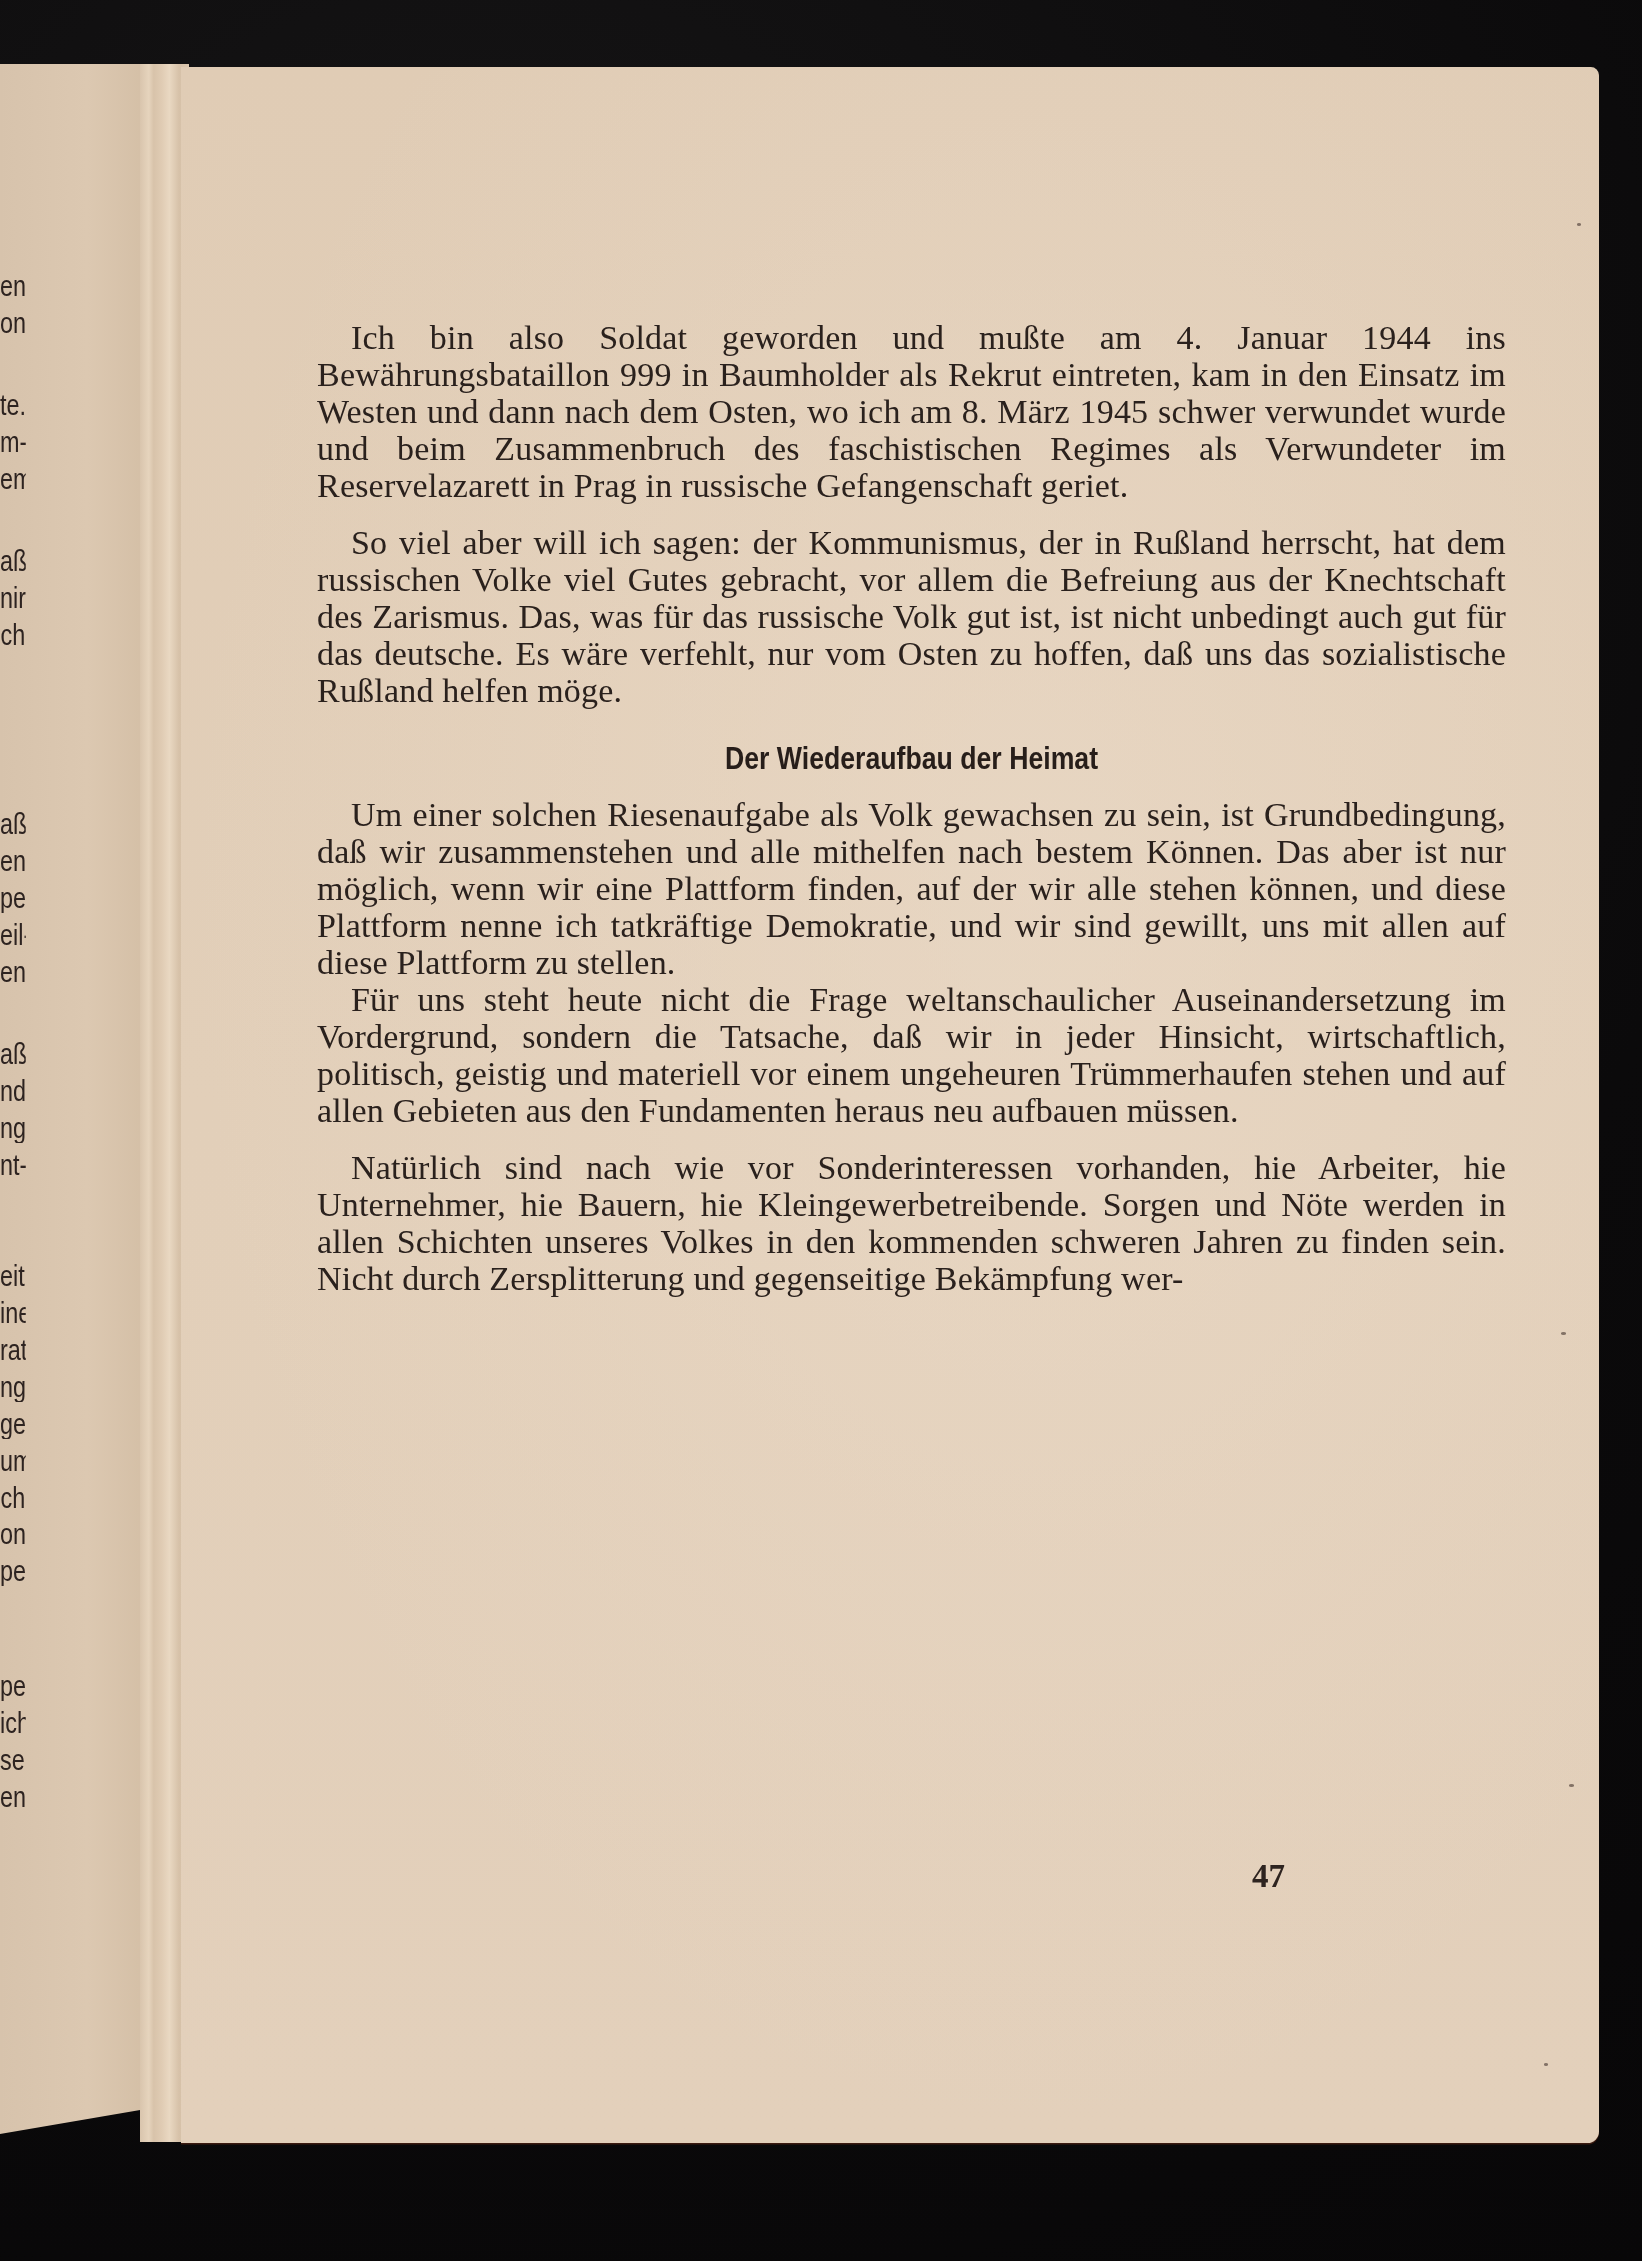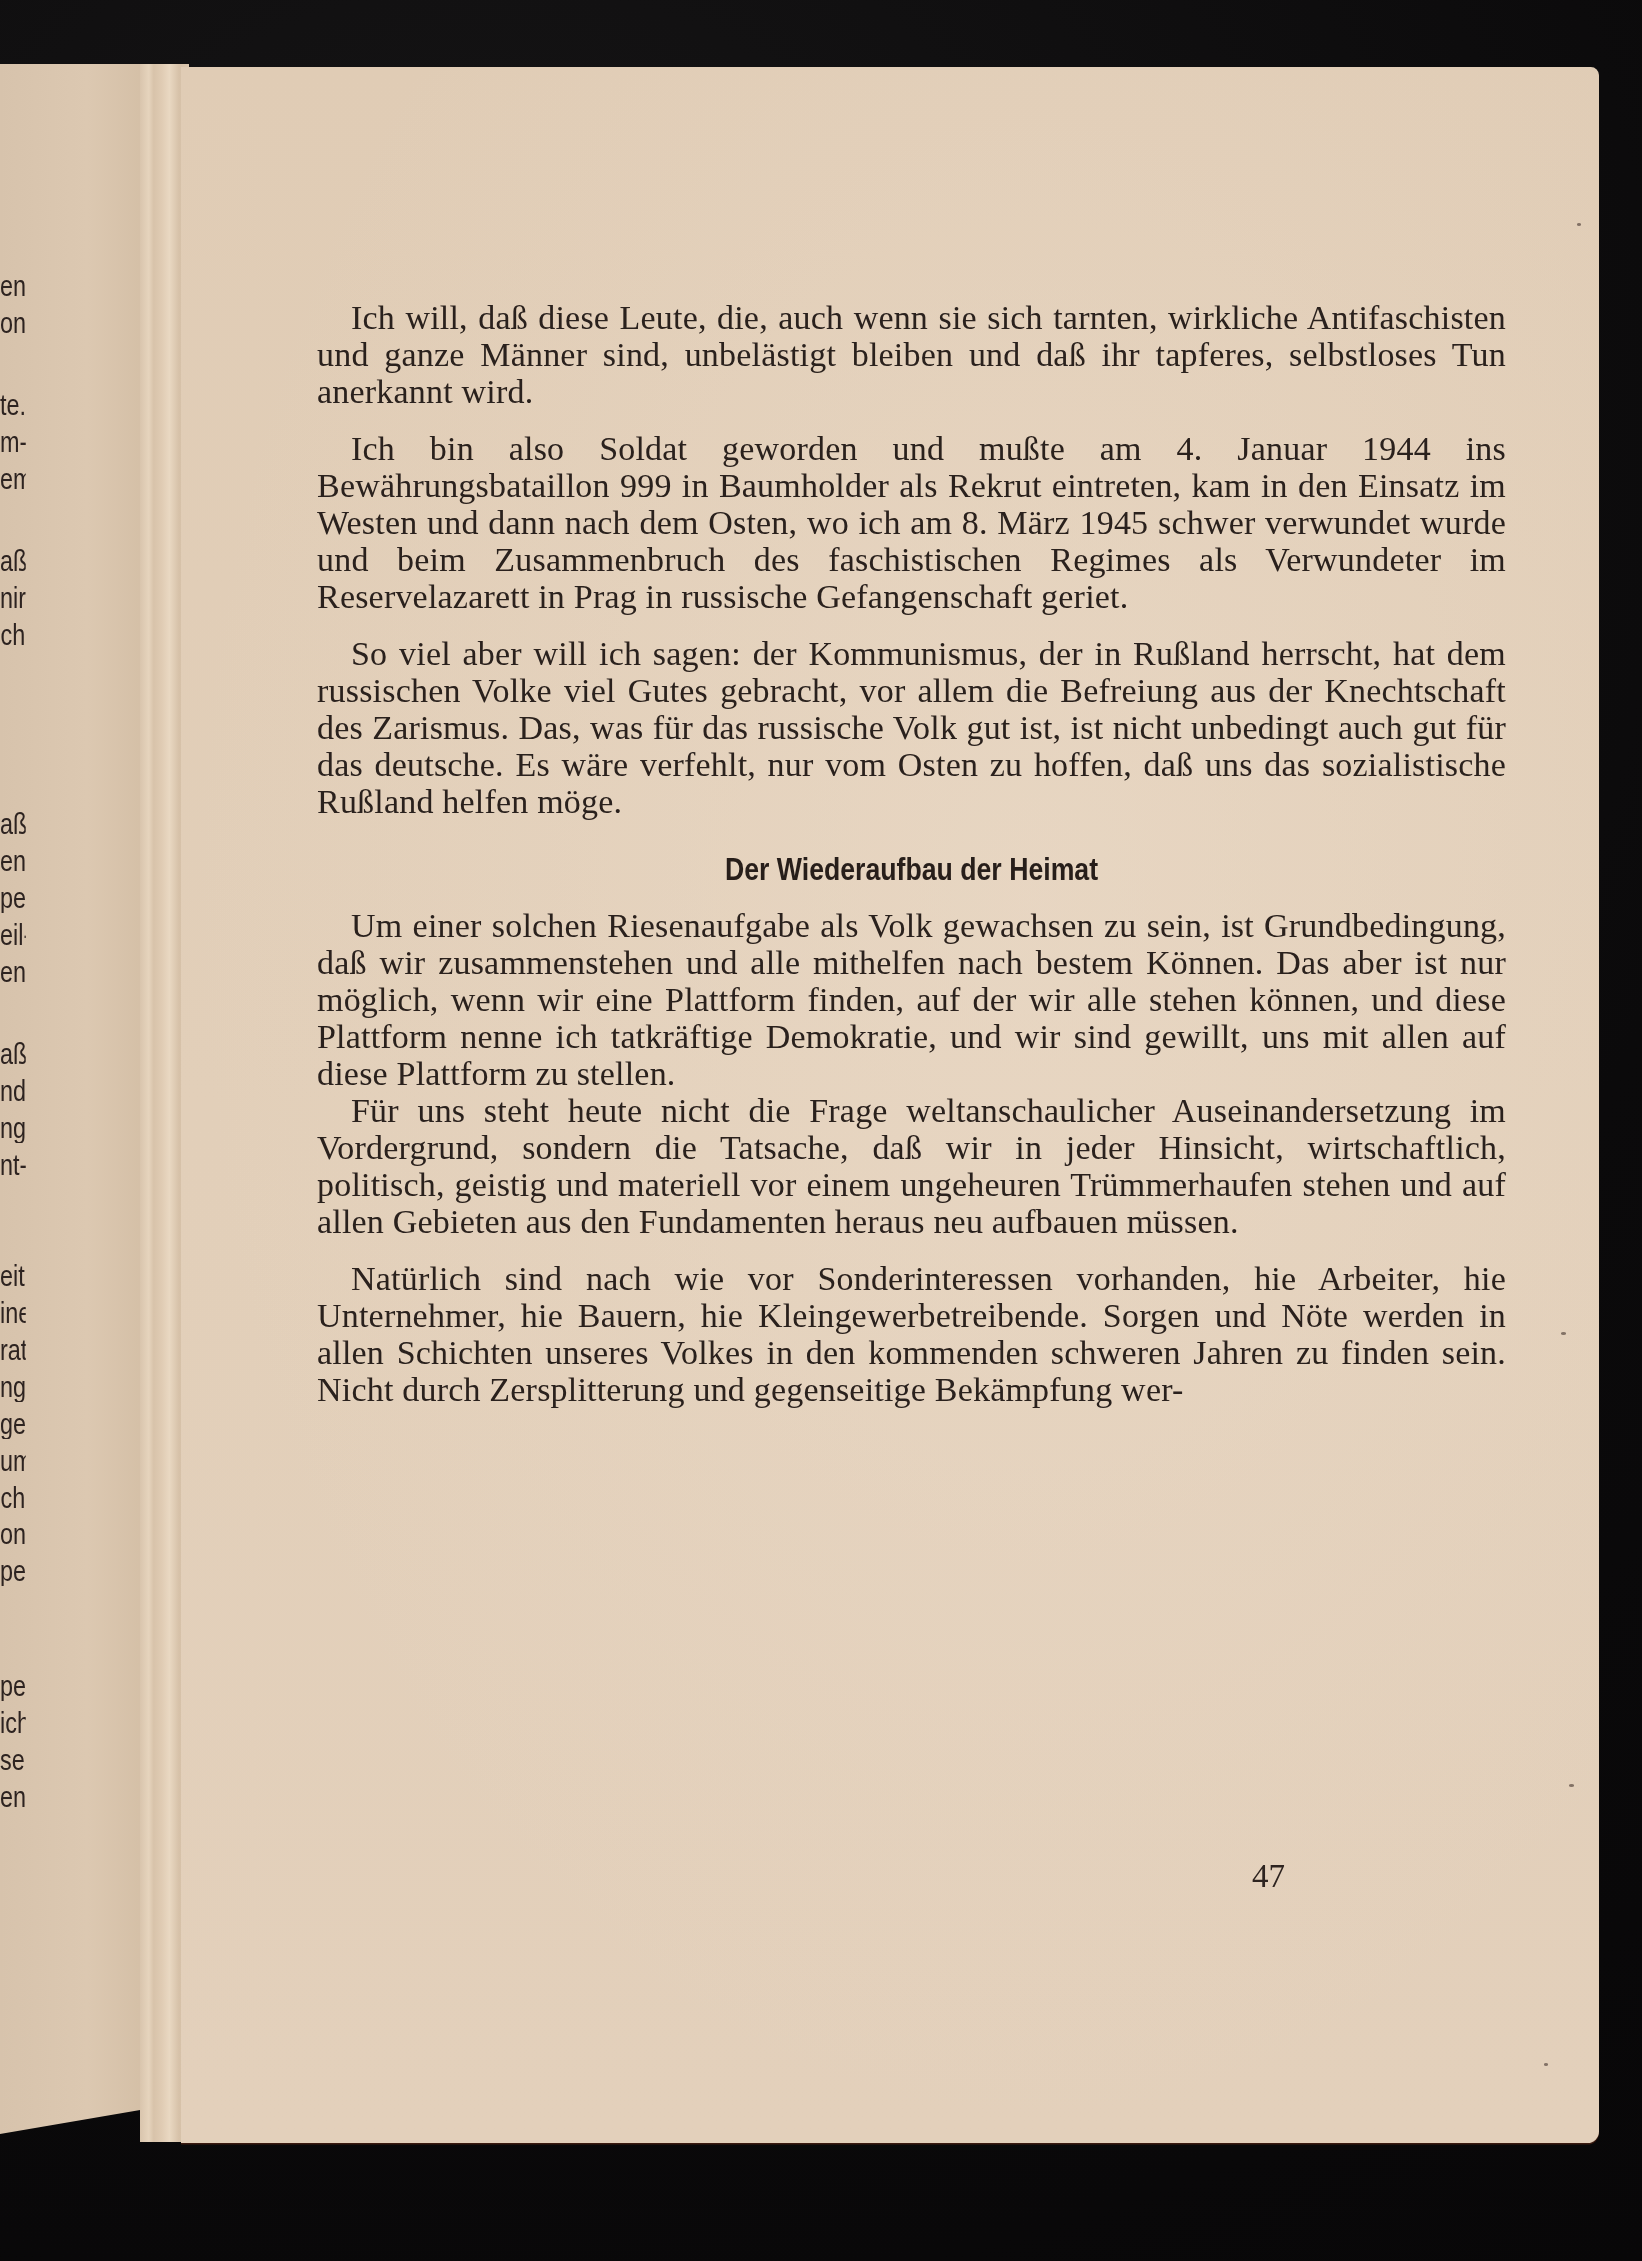--- a/index.html
+++ b/index.html
@@ -103,21 +103,21 @@
       font-weight: bold;
       font-size: 31px;
       line-height: 38px;
       color: #271e1a;
       transform: scaleX(0.86);
     }
     .page-number {
       position: absolute;
       left: 1071px;
       top: 1791px;
-      font-weight: normal;
+      font-weight: bold;
       font-size: 33px;
       color: #2e2420;
     }
     .speck {
       position: absolute;
       background: #5a4a42;
       border-radius: 50%;
       opacity: 0.7;
     }
   </style>
@@ -158,21 +158,20 @@
     <span class="frag" style="top:1644px">ich</span>
     <span class="frag" style="top:1681px">ser</span>
     <span class="frag" style="top:1718px">en.</span>
   </div>
 </div>
 
 <div class="gutter"></div>
 
 <div class="right-page">
   <div class="text-block">
-    <p class="para">Ich will, daß diese Leute, die, auch wenn sie sich tarnten, wirkliche Antifaschisten und ganze Männer sind, unbelästigt bleiben und daß ihr tapferes, selbstloses Tun anerkannt wird.</p>
     <p class="para gap">Ich bin also Soldat geworden und mußte am 4. Januar 1944 ins Bewährungsbataillon 999 in Baumholder als Rekrut ein­treten, kam in den Einsatz im Westen und dann nach dem Osten, wo ich am 8. März 1945 schwer verwundet wurde und beim Zusammenbruch des faschistischen Regimes als Verwun­deter im Reservelazarett in Prag in russische Gefangenschaft geriet.</p>
     <p class="para gap">So viel aber will ich sagen: der Kommunismus, der in Ruß­land herrscht, hat dem russischen Volke viel Gutes gebracht, vor allem die Befreiung aus der Knechtschaft des Zarismus. Das, was für das russische Volk gut ist, ist nicht unbedingt auch gut für das deutsche. Es wäre verfehlt, nur vom Osten zu hoffen, daß uns das sozialistische Rußland helfen möge.</p>
 
     <h2 class="heading">Der Wiederaufbau der Heimat</h2>
 
     <p class="para">Um einer solchen Riesenaufgabe als Volk gewachsen zu sein, ist Grundbedingung, daß wir zusammenstehen und alle mit­helfen nach bestem Können. Das aber ist nur möglich, wenn wir eine Plattform finden, auf der wir alle stehen können, und diese Plattform nenne ich tatkräftige Demokratie, und wir sind gewillt, uns mit allen auf diese Plattform zu stellen.</p>
     <p class="para">Für uns steht heute nicht die Frage weltanschaulicher Aus­einandersetzung im Vordergrund, sondern die Tatsache, daß wir in jeder Hinsicht, wirtschaftlich, politisch, geistig und ma­teriell vor einem ungeheuren Trümmerhaufen stehen und auf allen Gebieten aus den Fundamenten heraus neu aufbauen müssen.</p>
     <p class="para gap">Natürlich sind nach wie vor Sonderinteressen vorhanden, hie Arbeiter, hie Unternehmer, hie Bauern, hie Kleingewerbetrei­bende. Sorgen und Nöte werden in allen Schichten unseres Volkes in den kommenden schweren Jahren zu finden sein. Nicht durch Zersplitterung und gegenseitige Bekämpfung wer-</p>
   </div>
 

